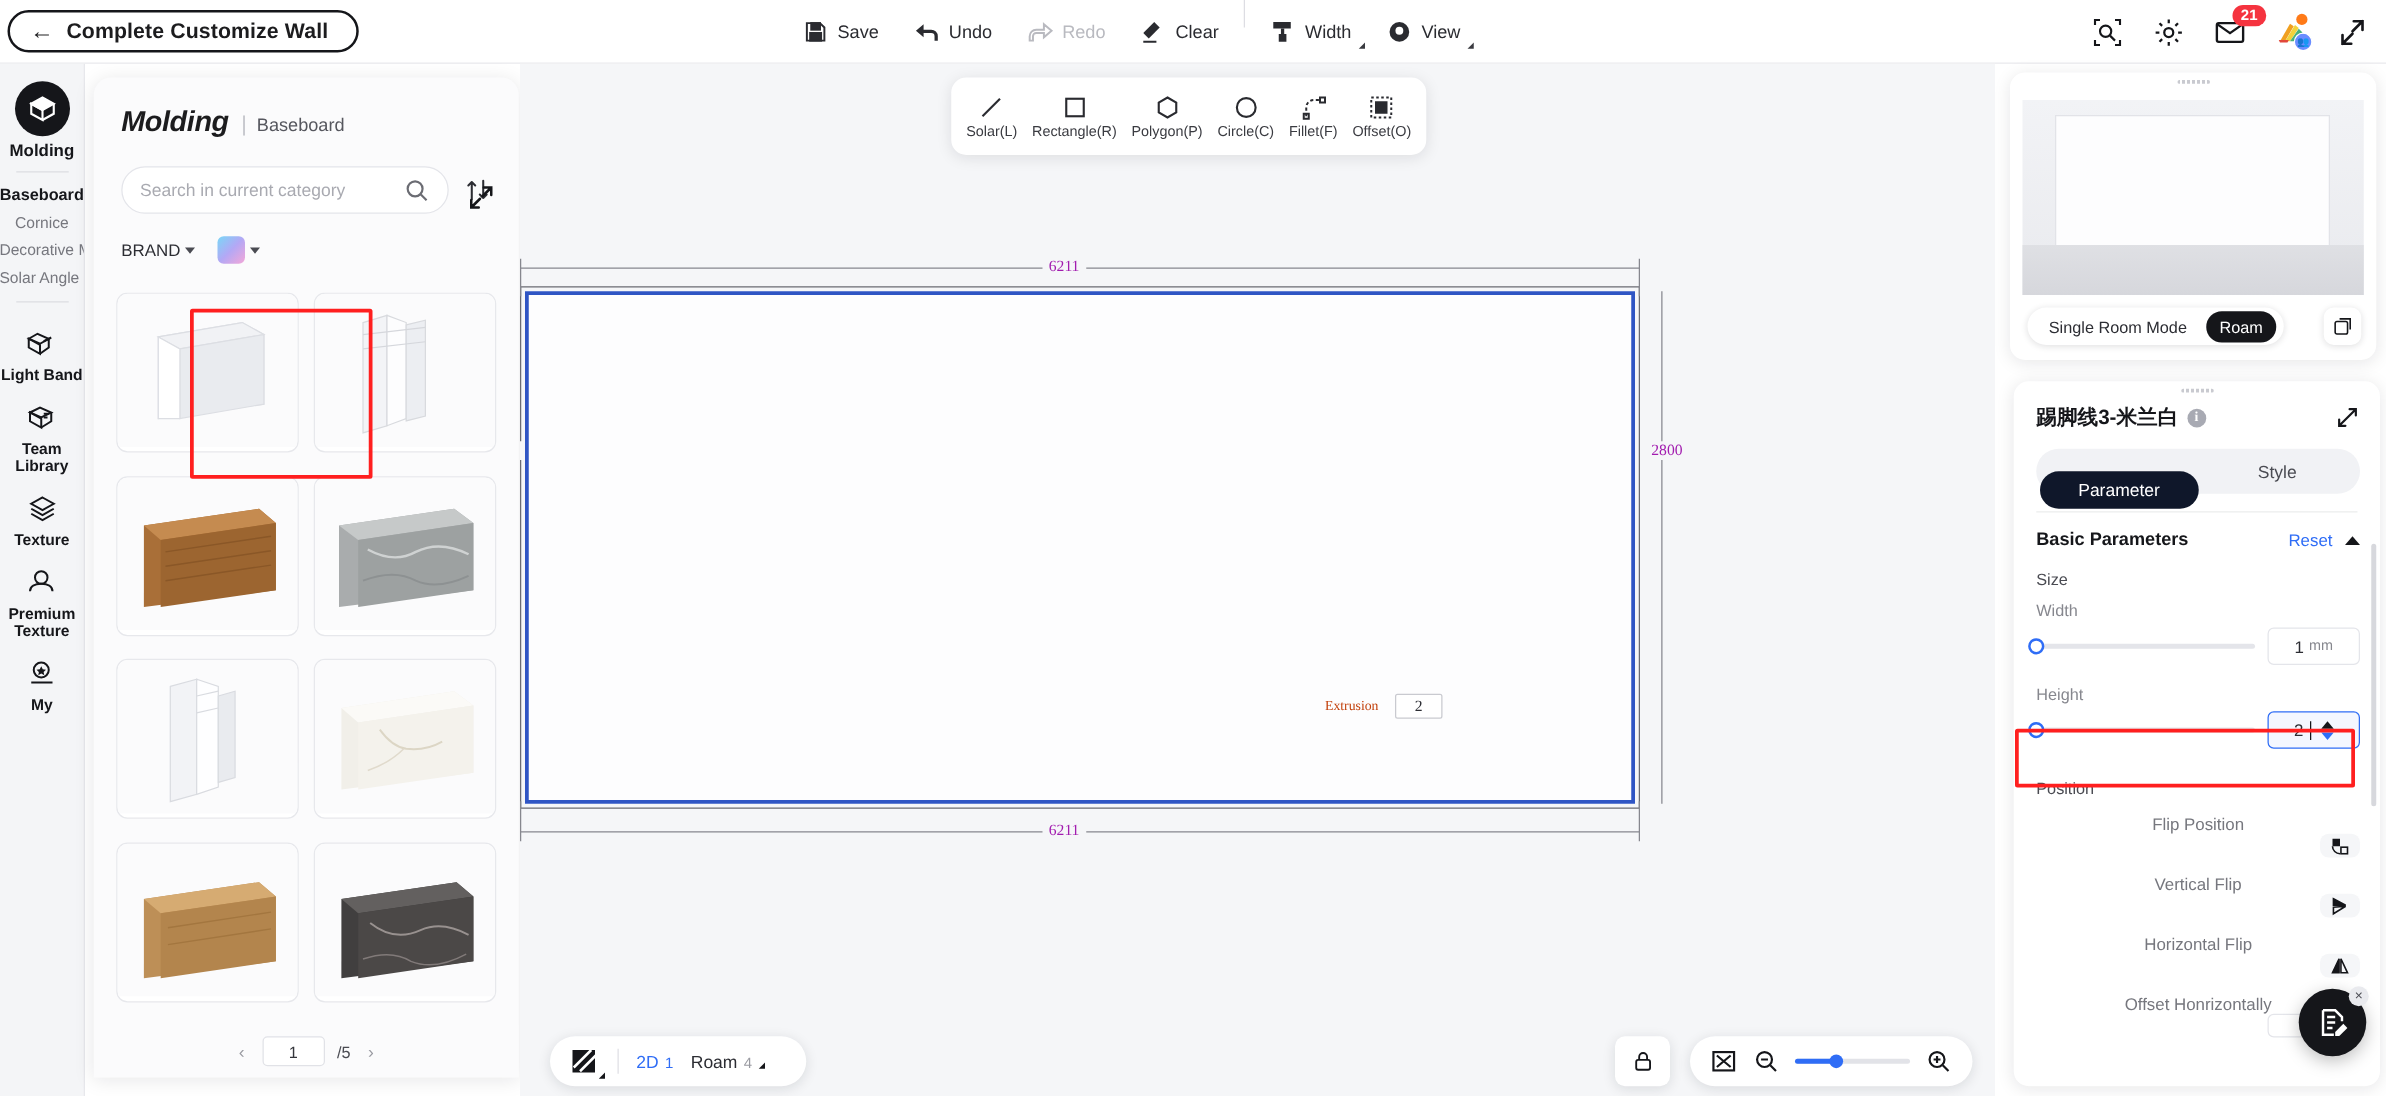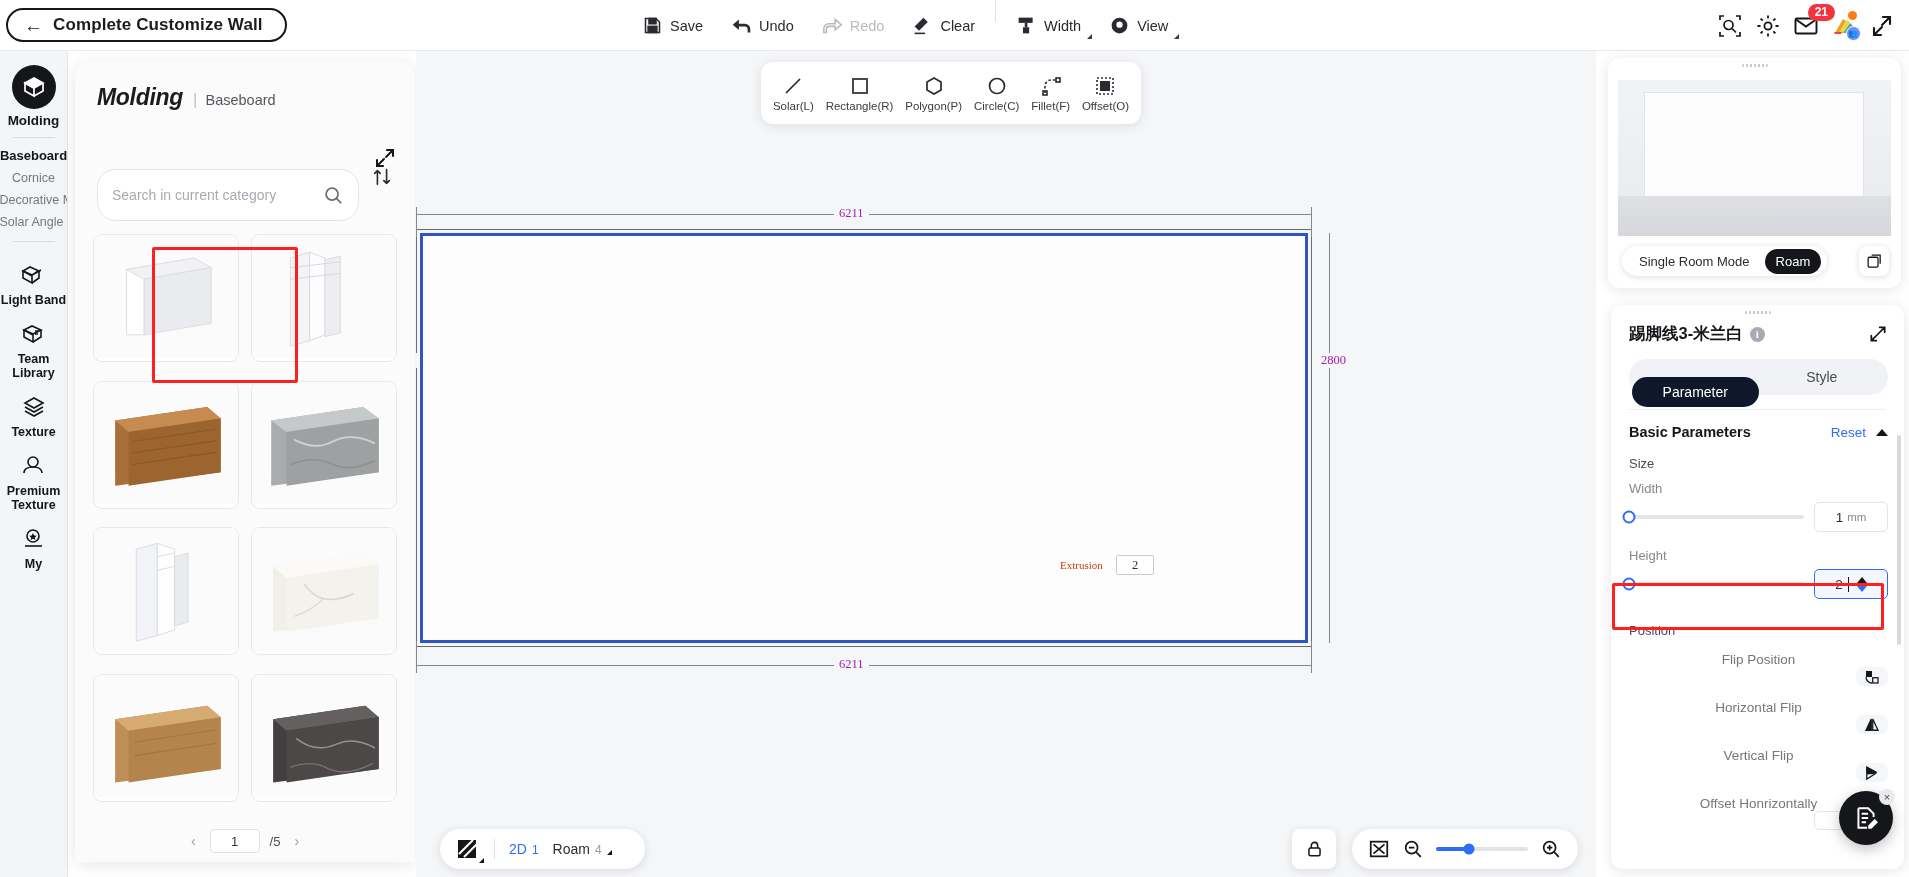--- a/index.html
+++ b/index.html
@@ -38,21 +38,21 @@
   .tb-sep { width: 1px; height: 22px; background: #dddde3; margin: 0 6px; }
   .tb-ico { width: 21px; height: 21px; display: block; }
   .tb-caret {
     position: absolute; right: 3px; bottom: 12px;
     width: 0; height: 0; border-left: 5px solid transparent;
     border-bottom: 5px solid #3a3b40;
   }
 
   .tb-right {
     position: absolute; right: 14px; top: 0; height: 51px;
-    display: flex; align-items: center; gap: 12px;
+    display: flex; align-items: center; gap: 23px;
   }
   .tb-r-ico { width: 26px; height: 26px; position: relative; cursor: pointer; }
   .badge {
     position: absolute; top: -9px; right: -16px; background: #f5333f; color: #fff;
     border-radius: 9px; font-size: 12px; font-weight: 700; padding: 1px 7px 2px; line-height: 14px;
   }
   .dot-orange {
     position: absolute; top: -2px; right: 0px; width: 9px; height: 9px;
     border-radius: 50%; background: #ff7a18;
   }
@@ -101,22 +101,22 @@
   }
   .cat-head { padding: 22px 22px 0 22px; display: flex; align-items: baseline; }
   .cat-title { font-size: 23px; font-weight: 700; font-style: italic; letter-spacing: -.3px; }
   .cat-divider { margin: 0 8px 0 10px; color: #c2c3c9; font-size: 17px; }
   .cat-sub { font-size: 14.5px; color: #56575e; }
   .expand-btn {
     position: absolute; right: 18px; top: 84px; width: 24px; height: 24px; cursor: pointer;
   }
   .search-row { margin: 22px 22px 0 22px; display: flex; align-items: center; gap: 12px; }
   .search-box {
-    flex: 1; height: 52px; border: 1px solid #e4e5ea; border-radius: 19px;
-    display: flex; align-items: center; padding: 0 14px; background: #fff; margin-top: 36px;
+    flex: 1; height: 38px; border: 1px solid #e4e5ea; border-radius: 19px;
+    display: flex; align-items: center; padding: 0 14px; background: #fff;
   }
   .search-box input {
     flex: 1; border: none; outline: none; font-size: 14px; color: #35363c;
     background: transparent; font-family: inherit;
   }
   .search-box input::placeholder { color: #a9aab1; }
   .sort-btn { width: 22px; height: 22px; cursor: pointer; }
   .filter-row { margin: 18px 22px 0 22px; display: flex; align-items: center; gap: 18px; }
   .filter-chip {
     display: flex; align-items: center; gap: 4px; font-size: 13.5px; color: #2c2d33; cursor: pointer;
@@ -876,35 +876,35 @@
       <span class="icon-btn">
         <svg width="18" height="18" viewBox="0 0 24 24" fill="none" stroke="#15161a" stroke-width="1.7">
           <rect x="4" y="4" width="8" height="8" fill="#15161a" stroke="none"></rect>
             <rect x="13" y="13" width="7" height="7"></rect>
             <path d="M4 12a8 8 0 0 0 8 8"></path>
         </svg>
       </span>
     </div>
 
     <div class="pr-row">
+      <span class="pr-row-label">Vertical Flip</span>
+      <span class="icon-btn">
+        <svg width="18" height="18" viewBox="0 0 24 24" fill="none" stroke="#15161a" stroke-width="1.7">
+          <path d="M5 4l13 7-13 0z" fill="#15161a"></path>
+            <path d="M5 13l13 -1-13 8z"></path>
+        </svg>
+      </span>
+    </div>
+
+    <div class="pr-row">
       <span class="pr-row-label">Horizontal Flip</span>
       <span class="icon-btn">
         <svg width="18" height="18" viewBox="0 0 24 24" fill="none" stroke="#15161a" stroke-width="1.7">
           <path d="M11 4L4 19h7z" fill="#15161a"></path>
             <path d="M13 4l7 15h-7z"></path>
-        </svg>
-      </span>
-    </div>
-
-    <div class="pr-row">
-      <span class="pr-row-label">Vertical Flip</span>
-      <span class="icon-btn">
-        <svg width="18" height="18" viewBox="0 0 24 24" fill="none" stroke="#15161a" stroke-width="1.7">
-          <path d="M5 4l13 7-13 0z" fill="#15161a"></path>
-            <path d="M5 13l13 -1-13 8z"></path>
         </svg>
       </span>
     </div>
 
     <div class="pr-row">
       <span class="pr-row-label">Offset Honrizontally</span>
       <span class="val-box">0</span>
     </div>
 
     <div class="pr-scroll"></div>

